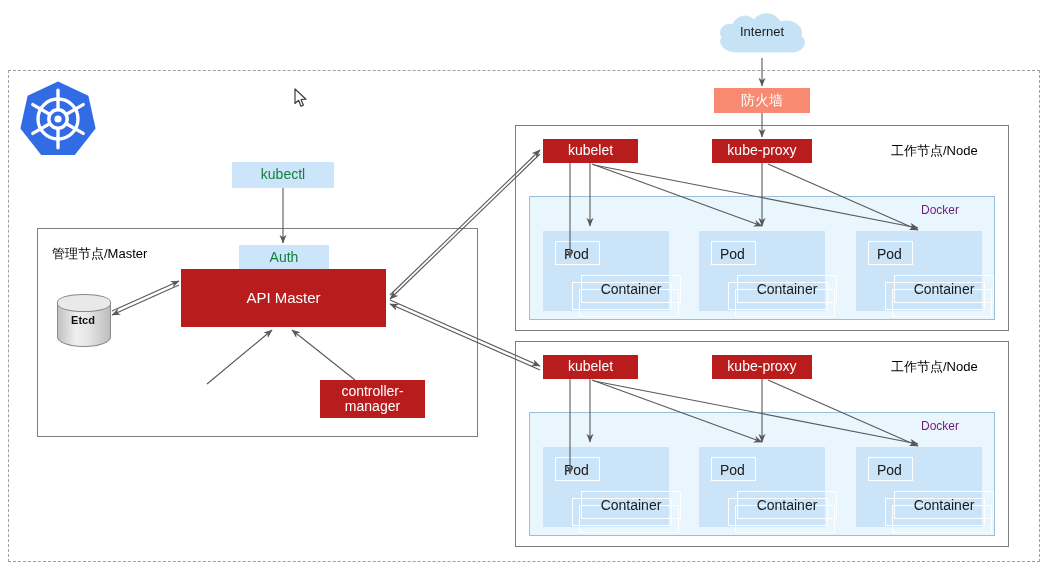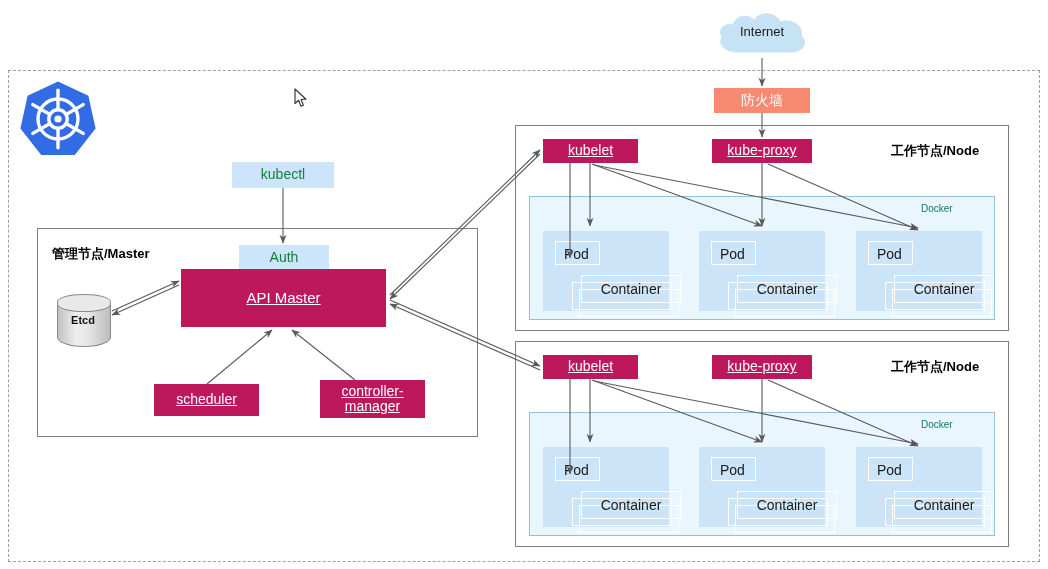--- a/index.html
+++ b/index.html
@@ -9,30 +9,30 @@
   .abs{position:absolute;box-sizing:border-box;}
 
   
   .cluster-boundary{
     left:8px;top:70px;width:1032px;height:492px;
     border:1px dashed #9aa0a6;background:transparent;
   }
 
   
   .box{display:flex;align-items:center;justify-content:center;text-align:center;line-height:1.1;}
-  .box-blue{background:#be185d;color:#ffffff;font-size:14px;text-decoration:underline;}
+  .box-blue{background:#b91c1c;color:#ffffff;font-size:14px;}
   .box-lightblue{background:#cce5fa;color:#15803d;font-size:14px;align-items:center;}
   .box-orange{background:#f98a72;color:#ffffff;font-size:14px;}
 
   .panel{border:1px solid #7f7f7f;background:#ffffff;}
-  .panel-label{font-weight:bold;font-size:13px;color:#000;white-space:nowrap;}
+  .panel-label{font-weight:normal;font-size:13px;color:#000;white-space:nowrap;}
 
   
   .docker-area{border:1px solid #9bbfd6;background:#eaf6fd;}
-  .docker-label{font-size:10px;color:#0f766e;}
+  .docker-label{font-size:12px;color:#701a75;}
 
   
   .pod{background:#cbe4f7;}
   .pod-tag{position:absolute;left:12px;top:10px;border:1px solid #ffffff;background:transparent;
            font-size:14px;color:#1a1a1a;padding:4px 10px 2px 8px;}
   .ctr-stack{position:absolute;left:22px;top:44px;width:100px;height:42px;}
   .ctr-l3{position:absolute;left:14px;top:14px;width:98px;height:26px;border:1px solid #ffffff;background:transparent;}
   .ctr-l2{position:absolute;left:7px;top:7px;width:98px;height:26px;border:1px solid #ffffff;background:transparent;}
   .ctr-l1{position:absolute;left:0;top:0;width:98px;height:26px;border:1px solid #ffffff;background:transparent;
           display:flex;align-items:center;justify-content:center;font-size:14px;color:#1a1a1a;margin-left:16px;}
@@ -112,23 +112,20 @@
   </div>
 
   <div class="abs box box-lightblue" style="left:239px;top:245px;width:90px;height:25px;">
     <span>Auth</span>
   </div>
 
   <div class="abs box box-blue" style="left:181px;top:269px;width:205px;height:58px;font-size:15px;">
     <span>API Master</span>
   </div>
 
-  <div class="abs box box-blue" style="left:154px;top:384px;width:105px;height:32px;">
-    <span>scheduler</span>
-  </div>
 
   <div class="abs box box-blue" style="left:320px;top:380px;width:105px;height:38px;flex-direction:column;">
     <span>controller-</span>
     <span>manager</span>
   </div>
 
   <div class="abs panel" style="left:515px;top:125px;width:494px;height:206px;"></div>
 
   <div class="abs panel-label" style="left:891px;top:142px;">工作节点/Node</div>
 

